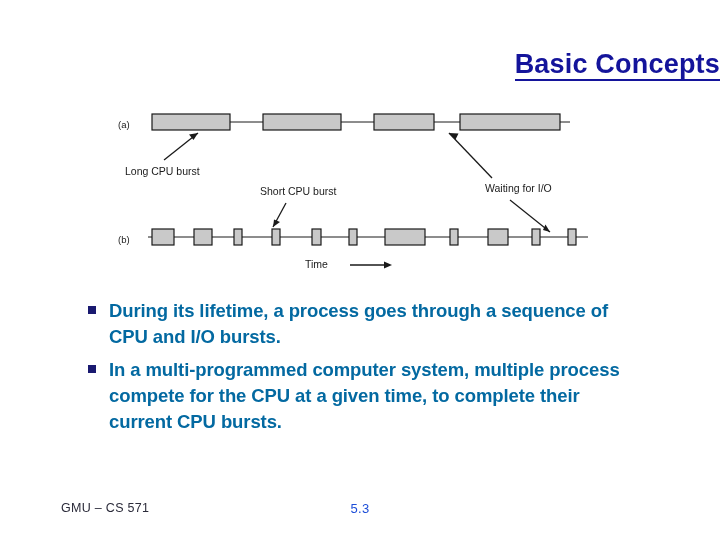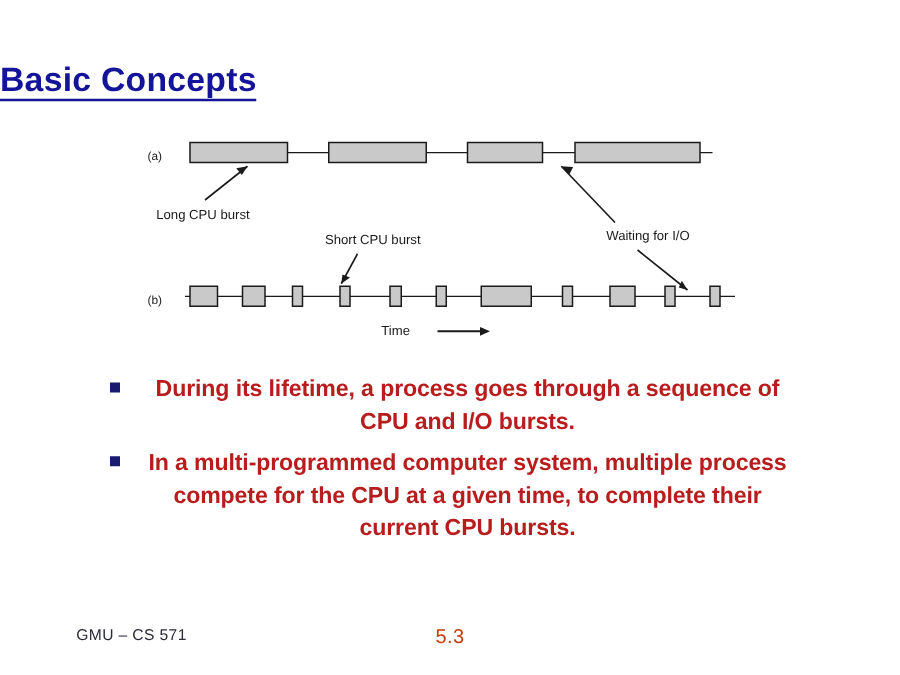--- a/index.html
+++ b/index.html
@@ -21,21 +21,21 @@
     height: 540px;
     background: #ffffff;
   }
 
   
   .title-wrap {
     position: absolute;
     left: 0;
     top: 50px;
     width: 720px;
-    text-align: left;
+    text-align: right;
   }
   .title {
     display: inline-block;
     font-family: "Liberation Sans", sans-serif;
     font-size: 27px;
     font-weight: 700;
     color: #14149b;
     letter-spacing: 0.2px;
     border-bottom: 2px solid #14149b;
     padding-bottom: 1px;
@@ -71,25 +71,24 @@
     height: 8px;
     background: #191970;
     margin-top: 8px;
     margin-right: 13px;
     flex: 0 0 auto;
   }
   .bullet-text {
     font-family: "Liberation Sans", sans-serif;
     font-size: 18.5px;
     font-weight: 700;
-    color: #b91c1c;
+    color: #0369a1;
     line-height: 1.42;
     letter-spacing: -0.1px;
     max-width: 530px;
-    text-align: center;
   }
 
   
   .footer-left {
     position: absolute;
     left: 32px;
     top: 501px;
     font-family: "Liberation Sans", sans-serif;
     font-size: 12.5px;
     font-weight: 400;
@@ -97,23 +96,23 @@
     letter-spacing: 0.3px;
     margin-left: 29px;
   }
   .footer-center {
     position: absolute;
     left: 0;
     top: 501px;
     width: 720px;
     text-align: center;
     font-family: "Liberation Sans", sans-serif;
-    font-size: 16px;
+    font-size: 13px;
     font-weight: 400;
-    color: #c2410c;
+    color: #1d4ed8;
     letter-spacing: 0.3px;
   }
   .fig-label {
     font-family: "Liberation Sans", sans-serif;
     font-size: 9.5px;
     fill: #1a1a1a;
   }
   .fig-annot {
     font-family: "Liberation Sans", sans-serif;
     font-size: 10.5px;

